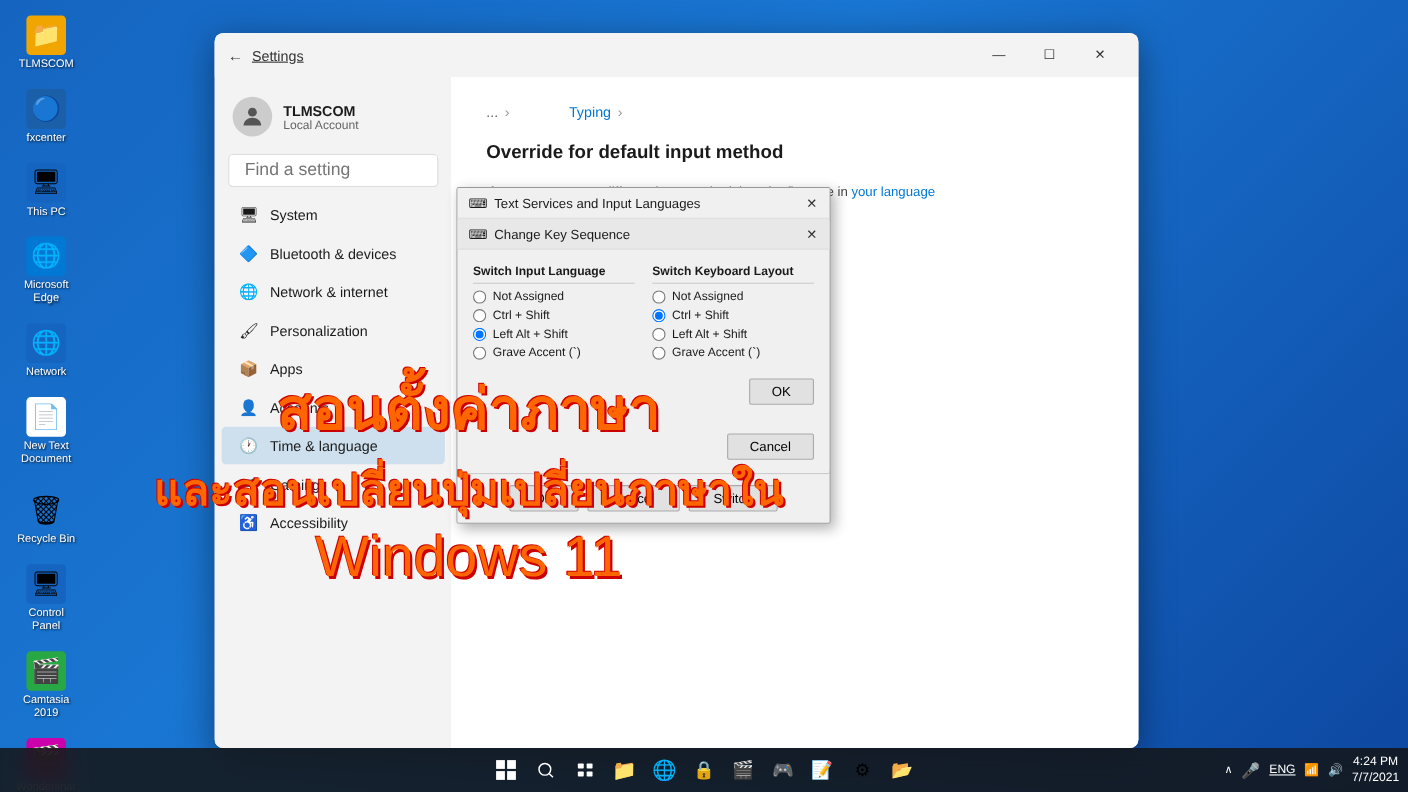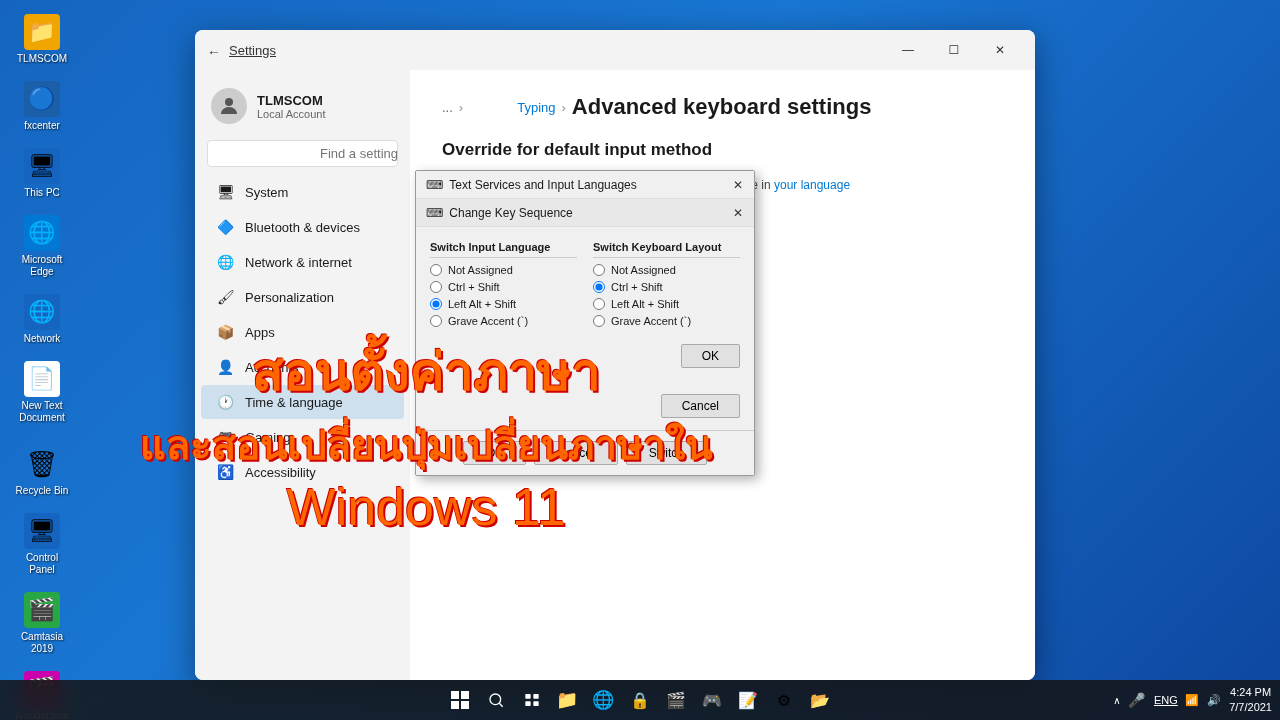--- a/index.html
+++ b/index.html
@@ -184,25 +184,24 @@
       align-items: center;
       background: white;
       border: 1px solid #ddd;
       border-radius: 4px;
       padding: 5px 8px;
       gap: 6px;
     }
     .search-box input {
       border: none;
       outline: none;
-      font-size: 13px;
+      font-size: 16px;
       flex: 1;
       background: transparent;
       color: #333;
-      text-align: right;
     }
     .nav-item {
       display: flex;
       align-items: center;
       gap: 10px;
       padding: 8px 16px;
       cursor: pointer;
       font-size: 13px;
       color: #1a1a1a;
       border-radius: 4px;
@@ -560,21 +559,20 @@
           <span>Accessibility</span>
         </div>
       </div>
 
       <div class="main-content">
         <div class="breadcrumb">
           <span class="dots">...</span>
           <span class="sep">›</span>
           <a>Typing</a>
           <span class="sep">›</span>
-          <span class="current">Advanced keyboard settings</span>
         </div>
 
         <div class="section-title">Override for default input method</div>
         <div class="content-text">
           <span>If you want to use a different input method than the first one in</span>
           <span style="color:#0078d4;cursor:pointer;">your language</span>
         </div>
         <button class="use-lang-btn">Use language list (Recommended)</button>
 
         <div class="section-subtitle">Switching input methods</div>

